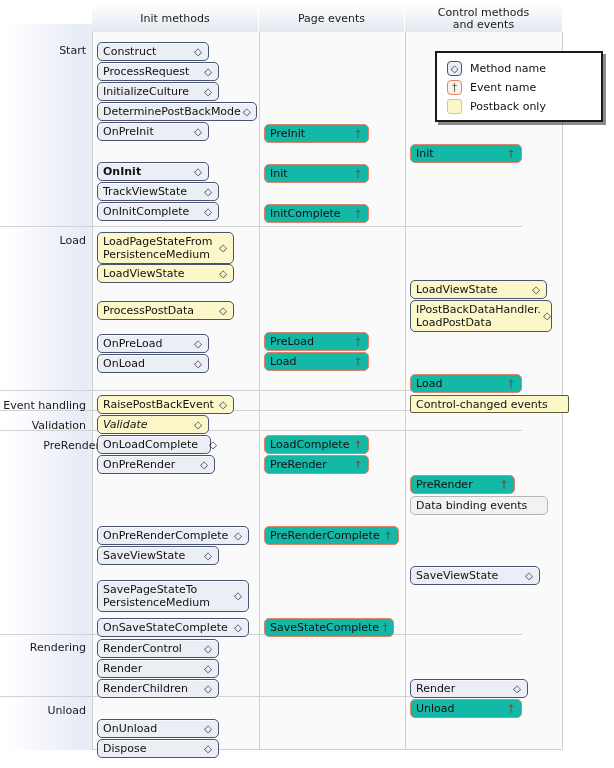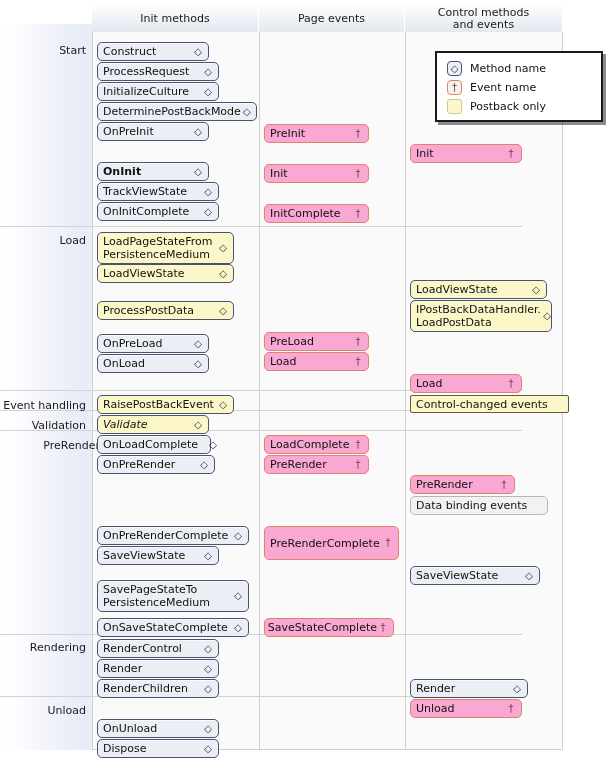--- a/index.html
+++ b/index.html
@@ -129,23 +129,22 @@
   }
 
   .node.method {
     background: #eceef5;
     border: 1.4px solid #47536f;
     box-shadow: 0 1px 0 rgba(255,255,255,0.7) inset;
   }
   .node.method .gly { color: #2b3348; }
 
   .node.event {
-    background: #f9a8d4;
+    background: #14b8a6;
     border: 1.4px solid #e08468;
-    justify-content: flex-end;
   }
   .node.event .gly { color: #6a4436; }
 
   .node.postback {
     background: #fbf7c8;
     border: 1.4px solid #47536f;
   }
   .node.postback .gly { color: #2b3348; }
 
   .node.postback-plain {
@@ -273,21 +272,21 @@
         <div class="node method" style="left: 97px; top: 673px; width: 122px; height: 19px;"><span class="lbl">RenderChildren</span><span class="gly">◇</span></div>
         <div class="node method" style="left: 97px; top: 713px; width: 122px; height: 19px;"><span class="lbl">OnUnload</span><span class="gly">◇</span></div>
         <div class="node method" style="left: 97px; top: 733px; width: 122px; height: 19px;"><span class="lbl">Dispose</span><span class="gly">◇</span></div>
         <div class="node event" style="left: 264px; top: 118px; width: 105px; height: 19px;"><span class="lbl">PreInit</span><span class="gly">†</span></div>
         <div class="node event" style="left: 264px; top: 158px; width: 105px; height: 19px;"><span class="lbl">Init</span><span class="gly">†</span></div>
         <div class="node event" style="left: 264px; top: 198px; width: 105px; height: 19px;"><span class="lbl">InitComplete</span><span class="gly">†</span></div>
         <div class="node event" style="left: 264px; top: 326px; width: 105px; height: 19px;"><span class="lbl">PreLoad</span><span class="gly">†</span></div>
         <div class="node event" style="left: 264px; top: 346px; width: 105px; height: 19px;"><span class="lbl">Load</span><span class="gly">†</span></div>
         <div class="node event" style="left: 264px; top: 429px; width: 105px; height: 19px;"><span class="lbl">LoadComplete</span><span class="gly">†</span></div>
         <div class="node event" style="left: 264px; top: 449px; width: 105px; height: 19px;"><span class="lbl">PreRender</span><span class="gly">†</span></div>
-        <div class="node event" style="left: 264px; top: 520px; width: 135px; height: 34px;"><span class="lbl">PreRenderComplete</span><span class="gly">†</span></div>
+        <div class="node event" style="left: 264px; top: 520px; width: 135px; height: 19px;"><span class="lbl">PreRenderComplete</span><span class="gly">†</span></div>
         <div class="node event" style="left: 264px; top: 612px; width: 130px; height: 19px;"><span class="lbl">SaveStateComplete</span><span class="gly">†</span></div>
         <div class="node event" style="left: 410px; top: 138px; width: 112px; height: 19px;"><span class="lbl">Init</span><span class="gly">†</span></div>
         <div class="node postback" style="left: 410px; top: 274px; width: 137px; height: 19px;"><span class="lbl">LoadViewState</span><span class="gly">◇</span></div>
         <div class="node postback" style="left: 410px; top: 294px; width: 142px; height: 32px;"><span class="lbl">IPostBackDataHandler.
 LoadPostData</span><span class="gly">◇</span></div>
         <div class="node event" style="left: 410px; top: 368px; width: 112px; height: 19px;"><span class="lbl">Load</span><span class="gly">†</span></div>
         <div class="node postback-plain" style="left: 410px; top: 389px; width: 159px; height: 18px;"><span class="lbl">Control-changed events</span></div>
         <div class="node event" style="left: 410px; top: 469px; width: 105px; height: 19px;"><span class="lbl">PreRender</span><span class="gly">†</span></div>
         <div class="node plain" style="left: 410px; top: 490px; width: 138px; height: 19px;"><span class="lbl">Data binding events</span></div>
         <div class="node method" style="left: 410px; top: 560px; width: 130px; height: 19px;"><span class="lbl">SaveViewState</span><span class="gly">◇</span></div>

